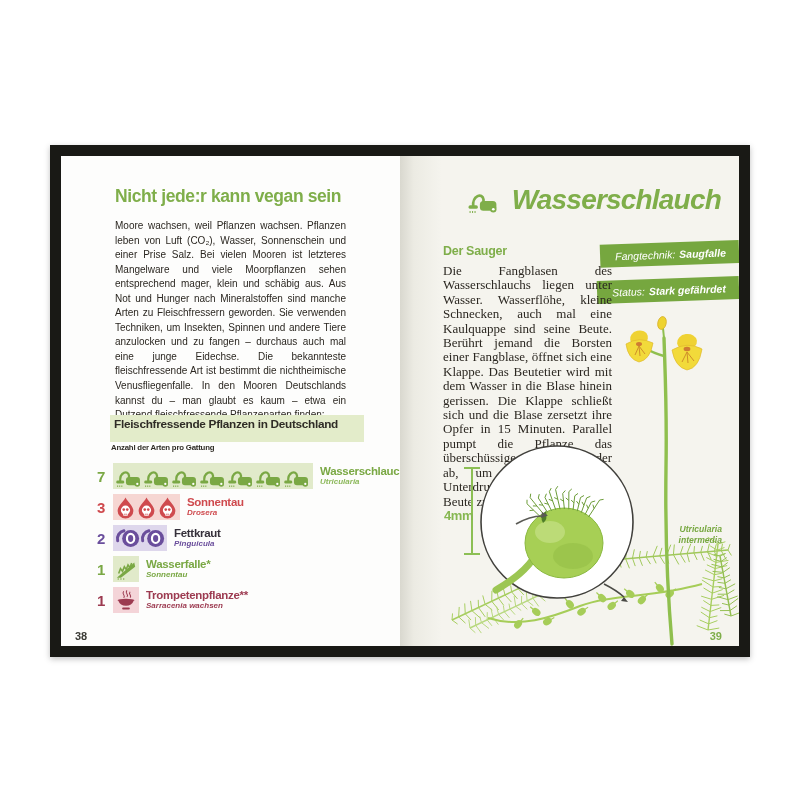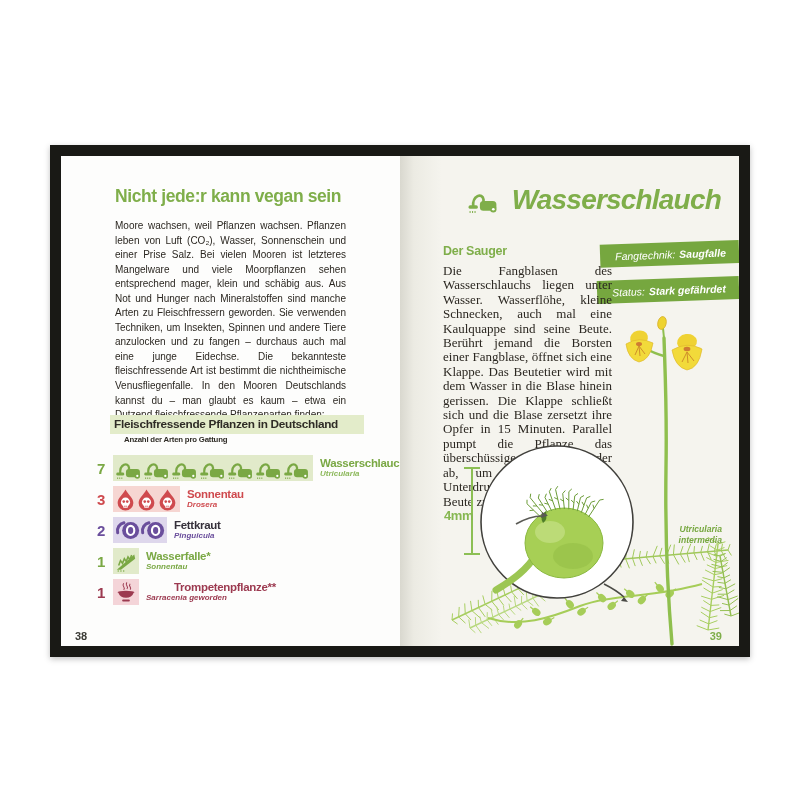--- a/index.html
+++ b/index.html
@@ -16,22 +16,22 @@
   
   .lp-title { position:absolute; left:54px; top:30px; width:250px;
               font-size:17.5px; font-weight:bold; letter-spacing:-0.4px; color:#7fae4a; }
   .lp-body  { position:absolute; left:54px; top:63px; width:231px;
               font-family:Liberation Sans, sans-serif; font-size:10px; line-height:14.55px;
               text-align:justify; color:#2b2721; }
   .chart { position:absolute; left:36px; top:258px; width:295px; }
   .chart-title-wrap { margin-left:13px; }
   .chart-title { display:inline-block; background:#e3ecca; color:#2f2c26;
                  font-size:11.8px; font-weight:bold; letter-spacing:-0.3px;
-                 padding:2px 26px 3px 4px; }
-  .chart-subtitle { font-size:7.8px; font-weight:bold; color:#2f2c26; letter-spacing:-0.2px; margin:1px 0 0 14px; }
+                 padding:2px 26px 11px 4px; }
+  .chart-subtitle { font-size:7.8px; font-weight:bold; color:#2f2c26; letter-spacing:-0.2px; margin:1px 0 0 1px; }
   #chart-rows { margin-top:11px; display:flex; flex-direction:column; gap:5px; }
   .chart-row { display:flex; align-items:center; height:26px; }
   .row-num { width:13px; font-size:15px; font-weight:bold; letter-spacing:-0.5px; flex:0 0 13px; }
   .row-band { display:inline-flex; align-items:center; padding:1px 2px; height:26px; margin-left:3px; }
   .row-icon { display:block; }
   .row-labels { margin-left:7px; line-height:1; }
   .row-cat { font-size:11.5px; font-weight:bold; letter-spacing:-0.3px; }
   .row-latin { font-size:8px; font-style:italic; font-weight:bold; margin-top:1px; }
   .footnotes { position:absolute; left:141px; top:157px; width:120px;
                font-size:7.4px; font-style:italic; font-weight:bold; color:#a7a6a0; line-height:1.35; }
@@ -198,22 +198,22 @@
                 </div>
               </div>
               <div class="chart-row">
                 <span class="row-num" style="color: rgb(156, 58, 80);">1</span>
                 <span class="row-band" style="background: rgb(244, 212, 216);">
                   <svg class="row-icon" width="22" height="22" viewBox="0 0 24 24" style="color: rgb(156, 58, 80);">
                     <use href="#sym-pot-icon"></use>
                   </svg>
                 </span>
                 <div class="row-labels">
-                  <div class="row-cat" style="color: rgb(156, 58, 80); margin-left: 28px;">Trompetenpflanze**</div>
-                  <div class="row-latin" style="color: rgb(156, 58, 80);">Sarracenia geworden</div>
+                  <div class="row-cat" style="color: rgb(156, 58, 80);">Trompetenpflanze**</div>
+                  <div class="row-latin" style="color: rgb(156, 58, 80);">Sarracenia wachsen</div>
                 </div>
               </div>
             </div>
         </div>
 
         <div class="pagenum pn-left">38</div>
       </div>
 
       <div class="page right">
         <div class="rp-header">

